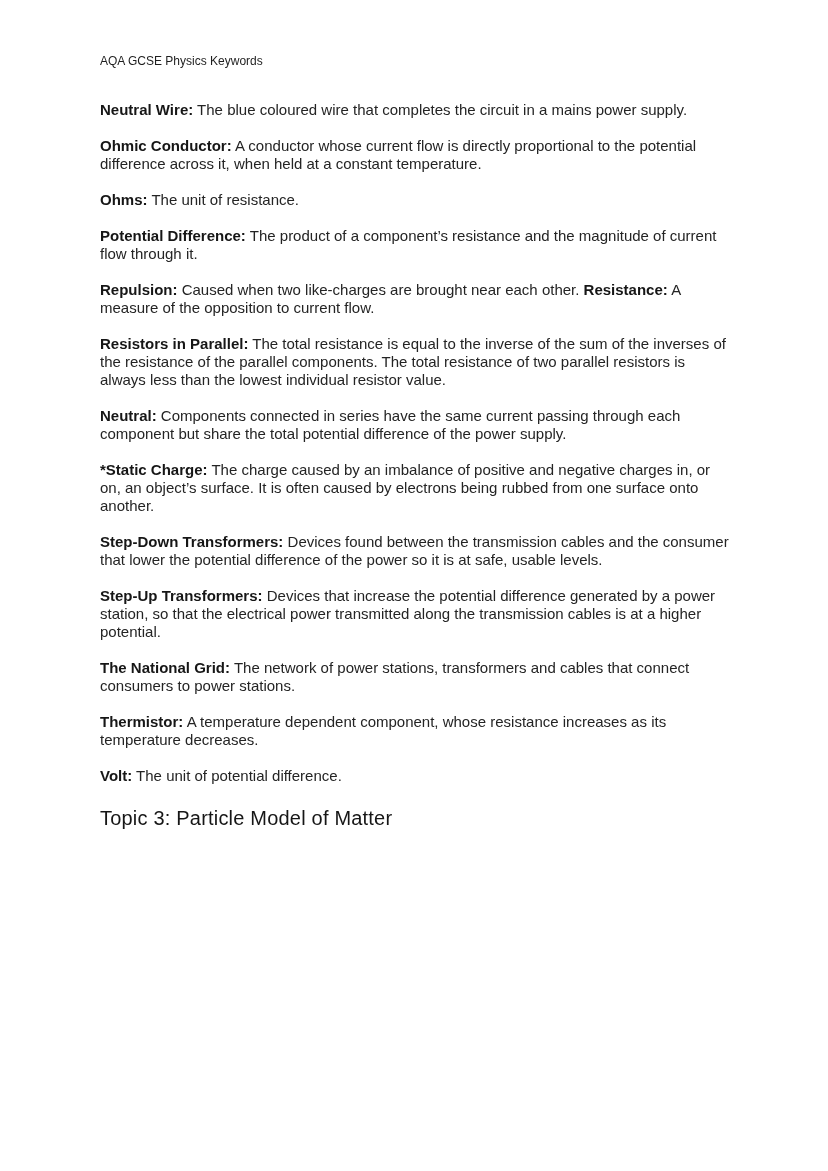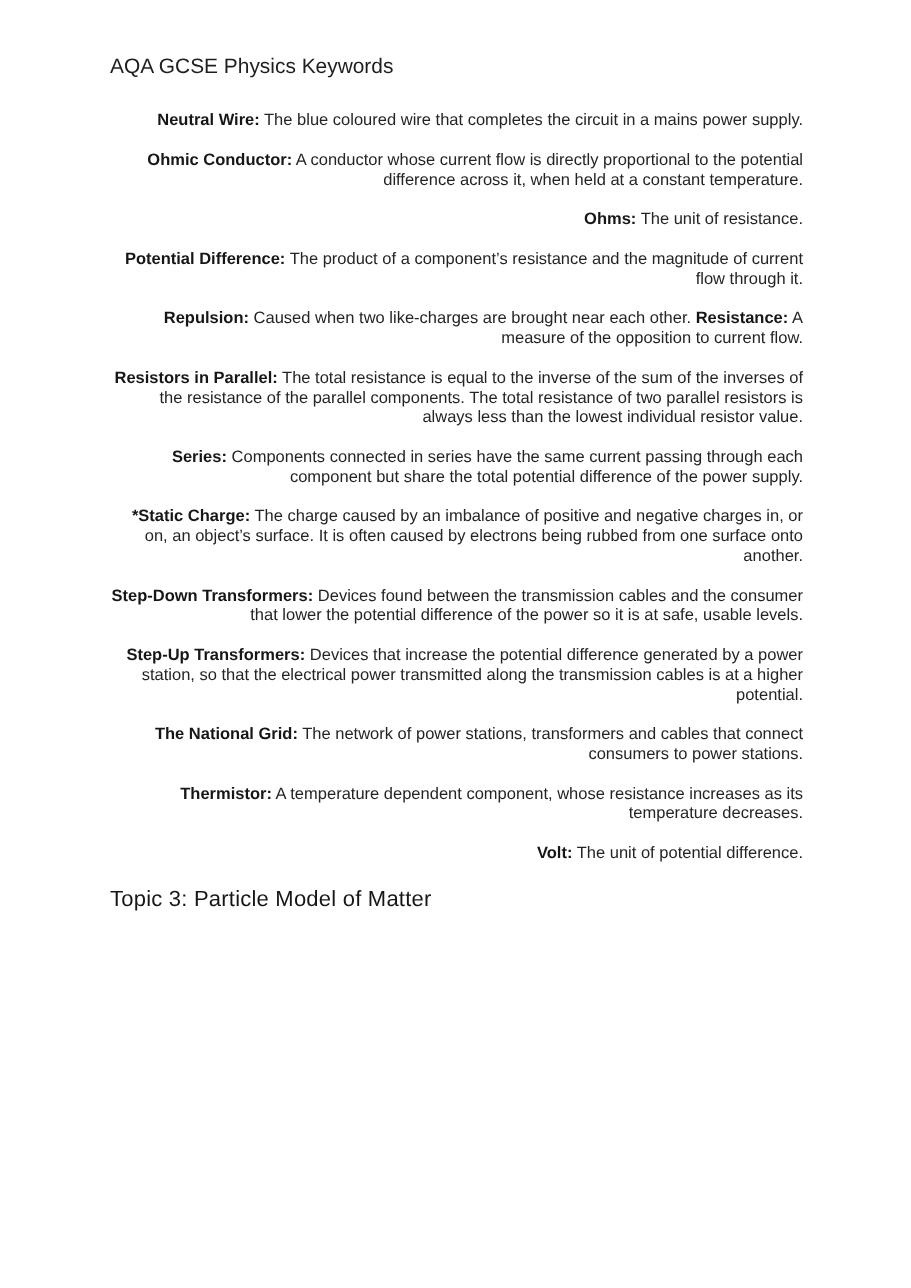--- a/index.html
+++ b/index.html
@@ -16,29 +16,28 @@
     -webkit-font-smoothing: antialiased;
   }
   .page {
     box-sizing: border-box;
     width: 828px;
     height: 1171px;
     padding: 52px 98px 0 100px;
     background: #ffffff;
   }
   .doc-header {
-    font-size: 19px;
+    font-size: 12px;
     line-height: 18px;
     font-weight: 400;
     margin: 0 0 31px 0;
     color: #1e1e1e;
   }
   .entries {
     width: 630px;
-    text-align: right;
   }
   .entry {
     font-size: 15px;
     line-height: 18px;
     margin: 0 0 18px 0;
     color: #242424;
   }
   .entry strong {
     font-weight: 700;
     color: #161616;
@@ -58,21 +57,21 @@
 <div class="page">
   <p class="doc-header">AQA GCSE Physics Keywords</p>
 
   <div class="entries">
       <p class="entry"><strong>Neutral Wire:</strong><span> The blue coloured wire that completes the circuit in a mains power supply.</span></p>
       <p class="entry"><strong>Ohmic Conductor:</strong><span> A conductor whose current flow is directly proportional to the potential difference across it, when held at a constant temperature.</span></p>
       <p class="entry"><strong>Ohms:</strong><span> The unit of resistance.</span></p>
       <p class="entry"><strong>Potential Difference:</strong><span> The product of a component’s resistance and the magnitude of current flow through it.</span></p>
       <p class="entry"><strong>Repulsion:</strong><span> Caused when two like-charges are brought near each other. </span><strong>Resistance:</strong><span> A measure of the opposition to current flow.</span></p>
       <p class="entry"><strong>Resistors in Parallel:</strong><span> The total resistance is equal to the inverse of the sum of the inverses of the resistance of the parallel components. The total resistance of two parallel resistors is always less than the lowest individual resistor value.</span></p>
-      <p class="entry"><strong>Series:</strong><span> Components connected in series have the same current passing through each component but share the total potential difference of the power supply.</span></p>
+      <p class="entry"><strong>Neutral:</strong><span> Components connected in series have the same current passing through each component but share the total potential difference of the power supply.</span></p>
       <p class="entry"><strong>*Static Charge:</strong><span> The charge caused by an imbalance of positive and negative charges in, or on, an object’s surface. It is often caused by electrons being rubbed from one surface onto another.</span></p>
       <p class="entry"><strong>Step-Down Transformers:</strong><span> Devices found between the transmission cables and the consumer that lower the potential difference of the power so it is at safe, usable levels.</span></p>
       <p class="entry"><strong>Step-Up Transformers:</strong><span> Devices that increase the potential difference generated by a power station, so that the electrical power transmitted along the transmission cables is at a higher potential.</span></p>
       <p class="entry"><strong>The National Grid:</strong><span> The network of power stations, transformers and cables that connect consumers to power stations.</span></p>
       <p class="entry"><strong>Thermistor:</strong><span> A temperature dependent component, whose resistance increases as its temperature decreases.</span></p>
       <p class="entry"><strong>Volt:</strong><span> The unit of potential difference.</span></p>
     </div>
 
   <h1 class="section-heading">Topic 3: Particle Model of Matter</h1>
 </div>

